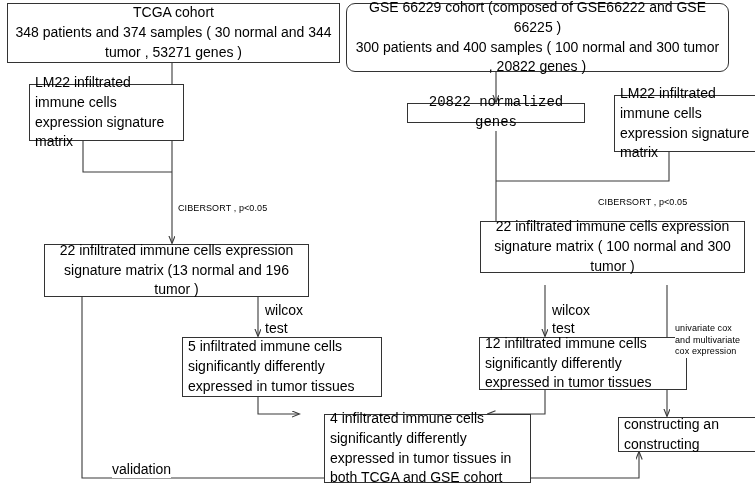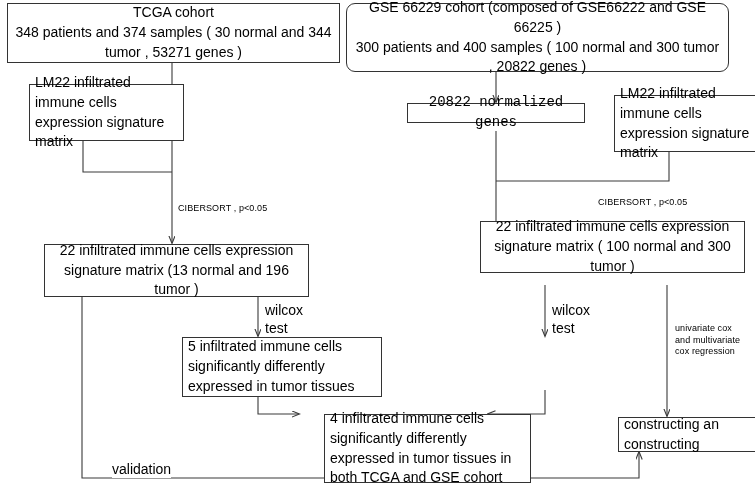--- a/index.html
+++ b/index.html
@@ -108,34 +108,35 @@
   <div class="box center" style="left:407px; top:103px; width:178px; height:20px;font-family:Liberation Mono, monospace;">20822 normalized genes</div>
 
   <div class="box left" style="left:590px; top:95px; width:158px; height:57px;">LM22 infiltrated immune cells expression signature matrix</div>
 
   <div class="box center" style="left:44px; top:244px; width:265px; height:53px;">22 infiltrated immune cells expression signature matrix (13 normal and 196 tumor )</div>
 
   <div class="box center" style="left:480px; top:221px; width:265px; height:52px;">22 infiltrated immune cells expression signature matrix (  100 normal and 300 tumor )</div>
 
   <div class="box left" style="left:158px; top:337px; width:200px; height:60px;">5 infiltrated immune cells significantly differently expressed in tumor tissues</div>
 
+  <div class="box left" style="left:455px; top:337px; width:208px; height:53px;">12 infiltrated immune cells significantly differently expressed in tumor tissues</div>
 
   <div class="box left" style="left:300px; top:414px; width:207px; height:69px;">4 infiltrated  immune cells significantly differently expressed in tumor tissues in both TCGA and GSE cohort</div>
 
   <div class="box left" style="left:594px; top:417px; width:152px; height:35px;">constructing an constructing</div>
 
   <div class="edge-label small" style="left:178px; top:203px;">CIBERSORT , p&lt;0.05</div>
 
   <div class="edge-label small" style="left:598px; top:197px;">CIBERSORT , p&lt;0.05</div>
 
   <div class="edge-label" style="left:265px; top:301px;">wilcox
 test</div>
 
   <div class="edge-label" style="left:552px; top:301px;">wilcox
 test</div>
 
   <div class="edge-label small" style="left:675px; top:323px;">univariate  cox
 and multivariate
-cox regression</div>
+cox expression</div>
 
   <div class="edge-label" style="left:112px; top:460px;">validation</div>
 
 </div>
 
 </body></html>

